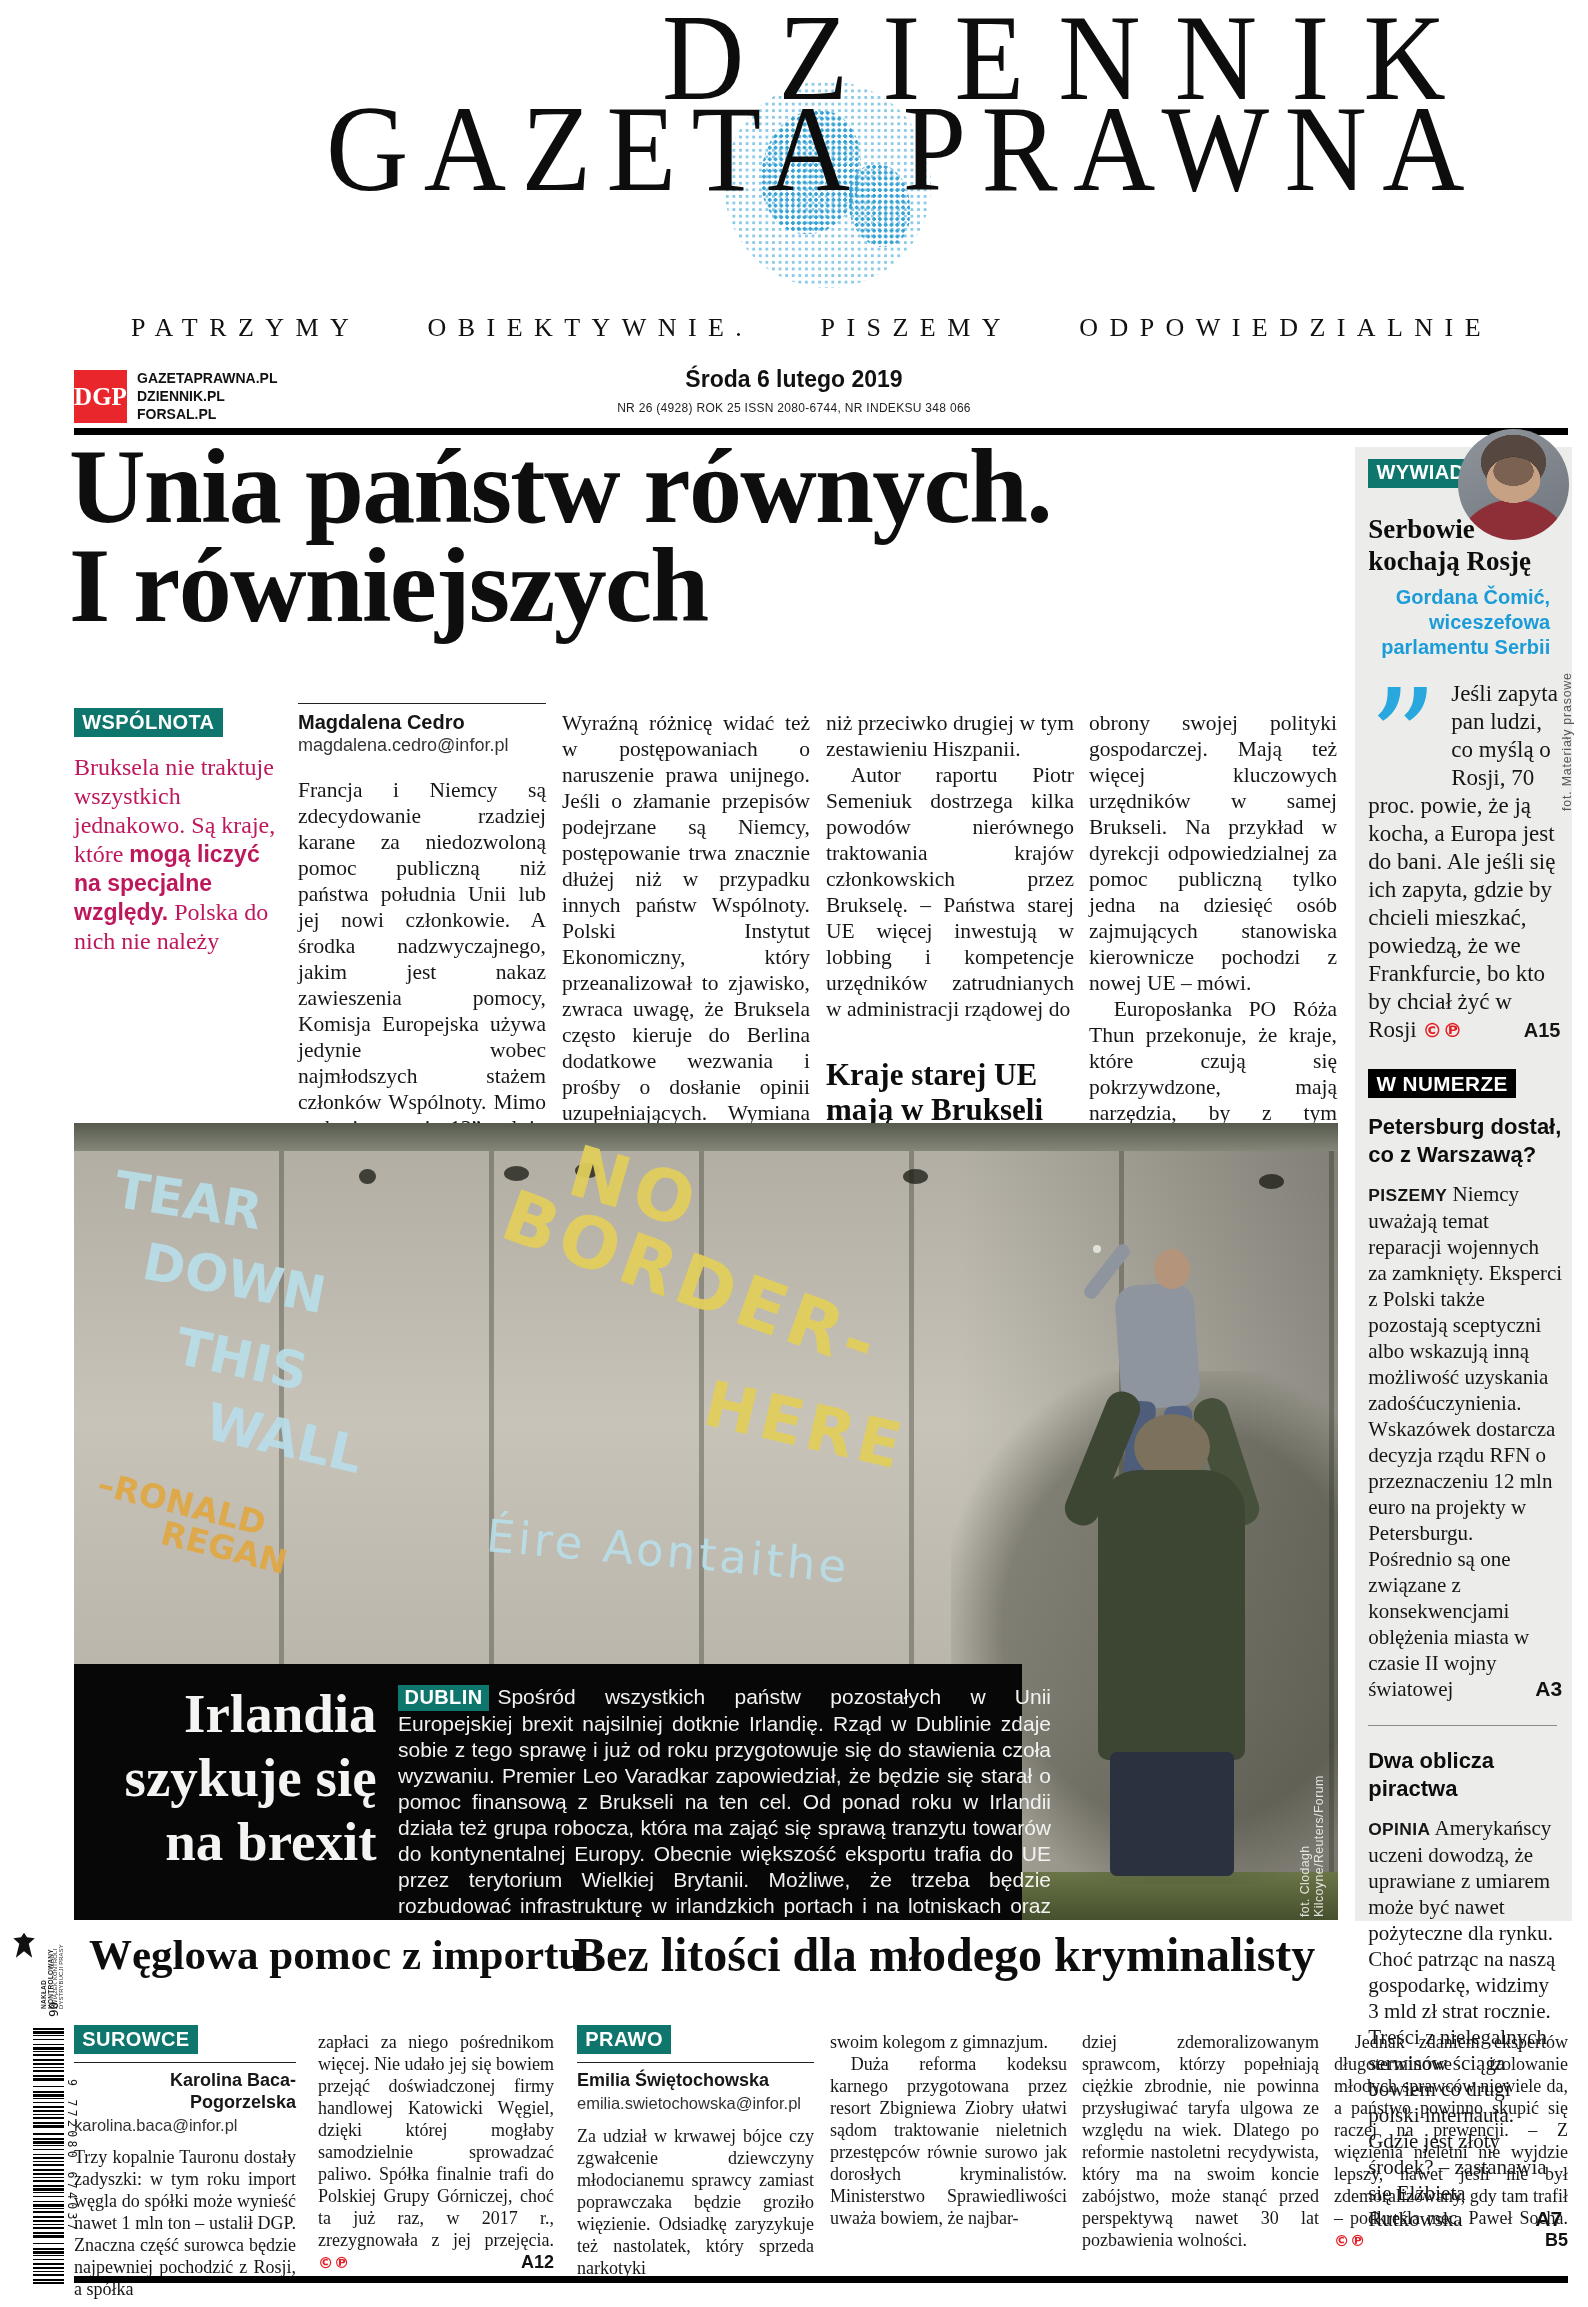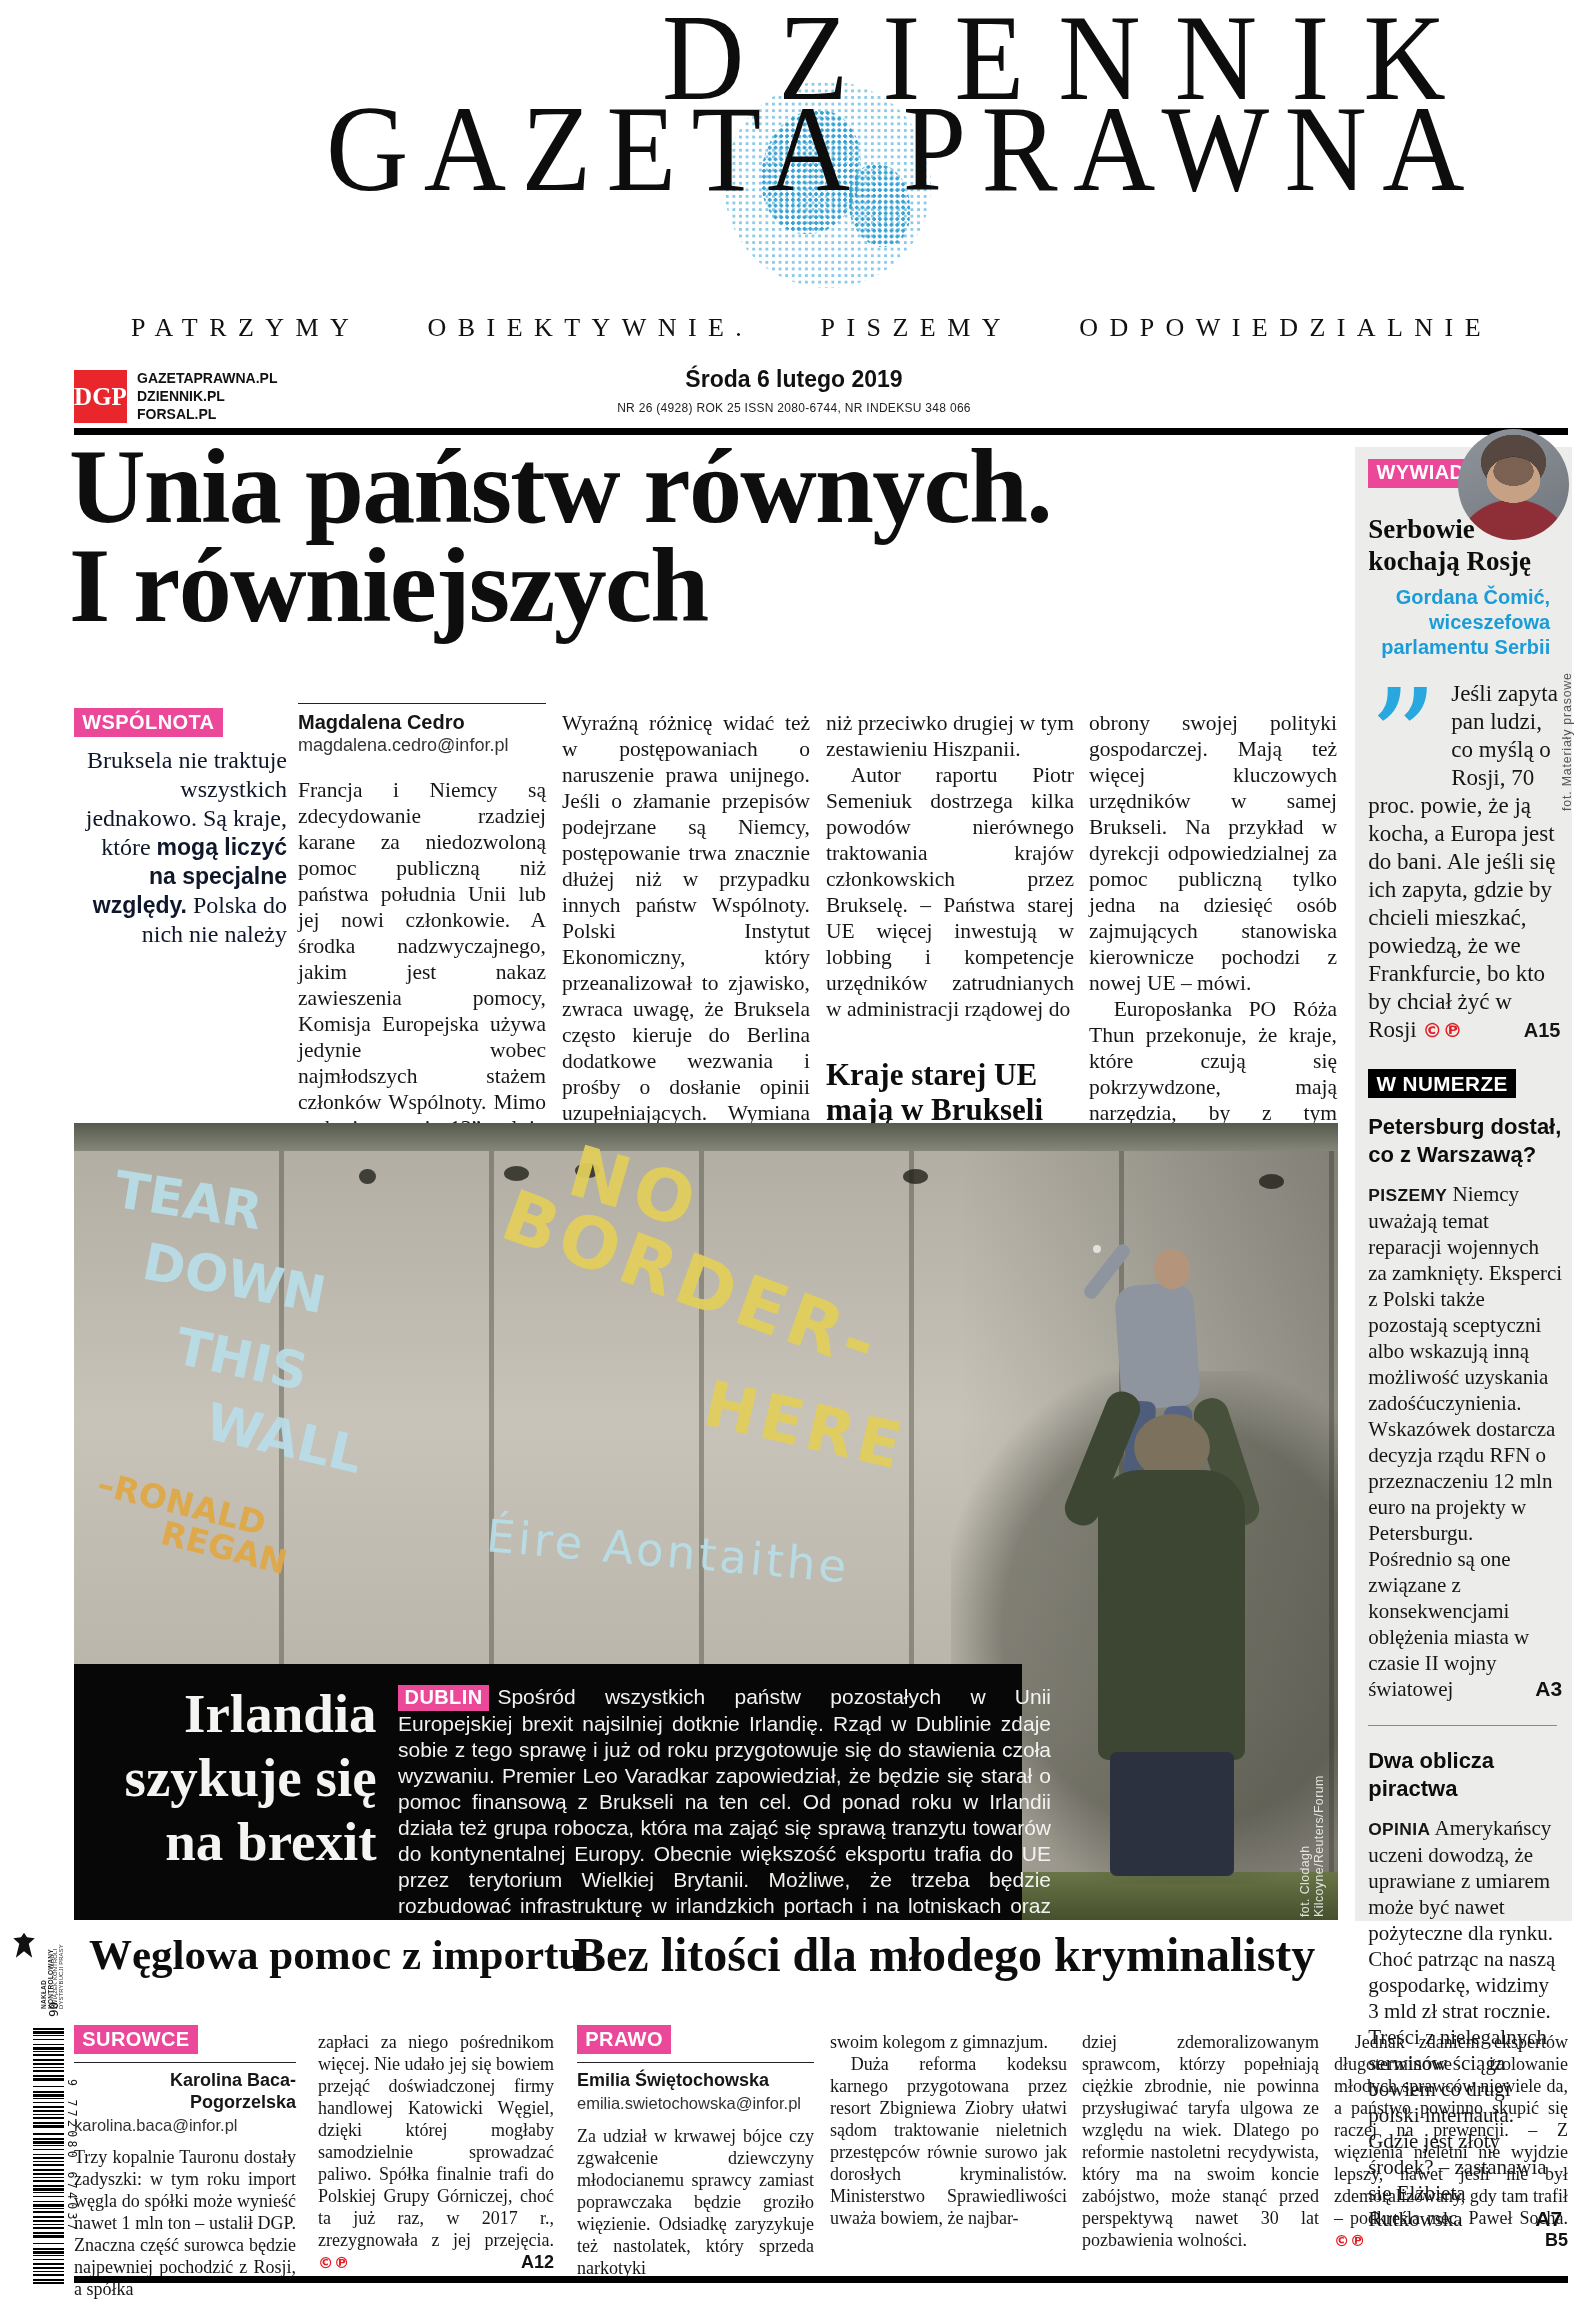--- a/index.html
+++ b/index.html
@@ -32,28 +32,28 @@
   .pricebox { position:absolute; left:1224px; top:365px; width:344px; text-align:right; }
   .price { font-family:"Liberation Sans", sans-serif; font-weight:bold; font-size:28px; color:#111; }
   .price-note { font-family:"Liberation Sans", sans-serif; font-size:13.2px; color:#222; margin-top:5px; }
   .rule-top { position:absolute; left:74px; top:428px; width:1494px; height:7.4px; background:#000; }
 
   
   .main-hl { position:absolute; left:69px; top:437px; width:1274px; font-family:"Liberation Serif", serif; font-weight:bold;
              font-size:106px; line-height:99px; letter-spacing:-1.7px; color:#0e0e0e; }
 
   
-  .cyan-label { display:inline-block; background:#ec4899; color:#fff; font-family:"Liberation Sans", sans-serif;
+  .cyan-label { display:inline-block; background:#0f766e; color:#fff; font-family:"Liberation Sans", sans-serif;
                 font-weight:bold; font-size:20px; line-height:25px; padding:1.7px 8.3px 2.5px; letter-spacing:0.4px;}
   .black-label { display:inline-block; background:#000; color:#fff; font-family:"Liberation Sans", sans-serif;
                  font-weight:bold; font-size:20.7px; line-height:25px; padding:1.7px 8.3px 2.5px; letter-spacing:0.4px;}
 
   
   .lede { position:absolute; left:74px; top:708px; width:213px; }
-  .lede-text { margin-top:9px; font-family:"Liberation Serif", serif; font-size:24px; line-height:29px; color:#0f172a;text-align:right; }
+  .lede-text { margin-top:16px; font-family:"Liberation Serif", serif; font-size:24px; line-height:29px; color:#be185d; }
   .lede-text b { font-family:"Liberation Sans", sans-serif; font-size:23px; }
 
   
   .col { position:absolute; width:248px; font-size:21.5px; line-height:26px; text-align:justify; color:#161616; hyphens:auto; }
   .c1 { left:298px; top:703px; }
   .c2 { left:562px; top:710px; }
   .c3 { left:826px; top:710px; }
   .c4 { left:1089px; top:710px; }
   .top-rule { border-top:1.7px solid #222; padding-top:6.6px; }
   .author { font-family:Liberation Sans, sans-serif; font-weight:bold; font-size:20px; line-height:23px; text-align:left;}

